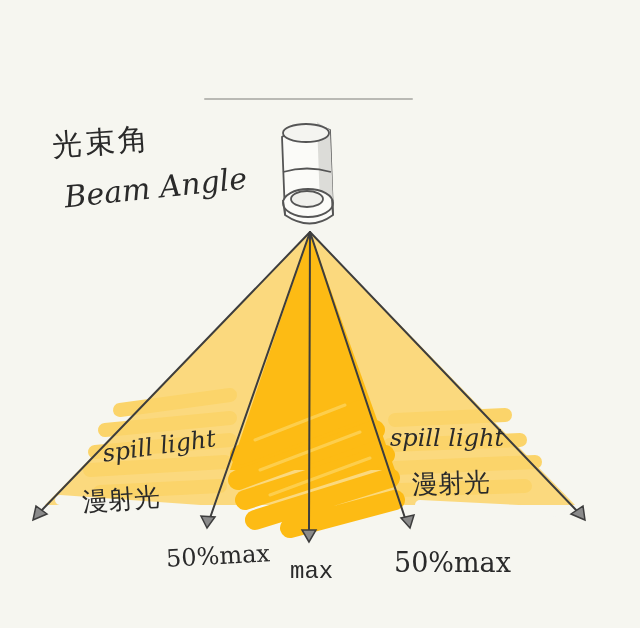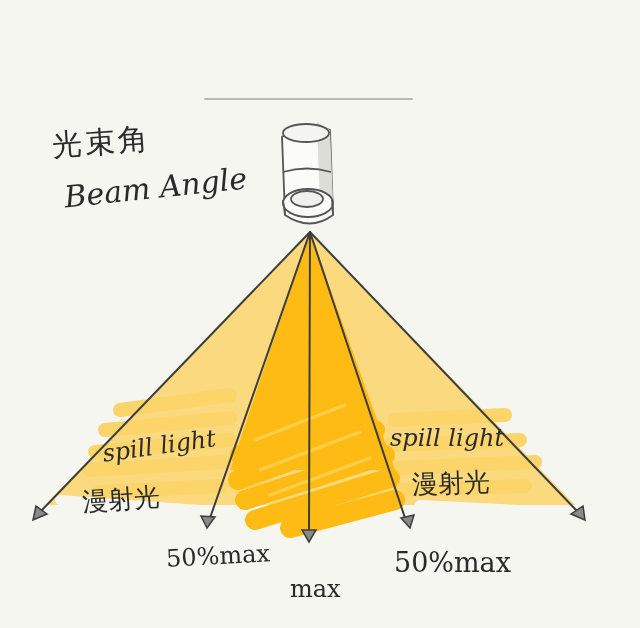--- a/index.html
+++ b/index.html
@@ -20,21 +20,21 @@
     .title-cn { left: 52px; top: 122px; font-size: 30px; letter-spacing: 3px; font-style: normal; transform: rotate(-4deg); }
     .title-en { left: 64px; top: 170px; font-size: 30px; transform: rotate(-6deg); }
     .spill-en { font-size: 24px; }
     .spill-cn { font-size: 26px; font-style: normal; }
     .l-spill-en { left: 102px; top: 432px; transform: rotate(-8deg); }
     .l-spill-cn { left: 82px; top: 482px; transform: rotate(-4deg); }
     .r-spill-en { left: 390px; top: 424px; }
     .r-spill-cn { left: 412px; top: 466px; transform: rotate(-2deg); }
     .lbl { font-size: 24px; font-style: normal; }
     .lbl-50-left { left: 166px; top: 542px; transform: rotate(-3deg); }
-    .lbl-max { left: 290px; top: 575px; }
+    .lbl-max { left: 290px; top: 558px; font-family: Liberation Mono, monospace; }
     .lbl-50-right { left: 394px; top: 547px; font-size: 27px; }
   </style>
 </head>
 <body>
 
 <svg id="canvas" viewBox="0 0 640 628" xmlns="http://www.w3.org/2000/svg">
 
   <line x1="205" y1="99" x2="412" y2="99" stroke="#b9b9b4" stroke-width="2" stroke-linecap="round"></line>
 
   <g>

